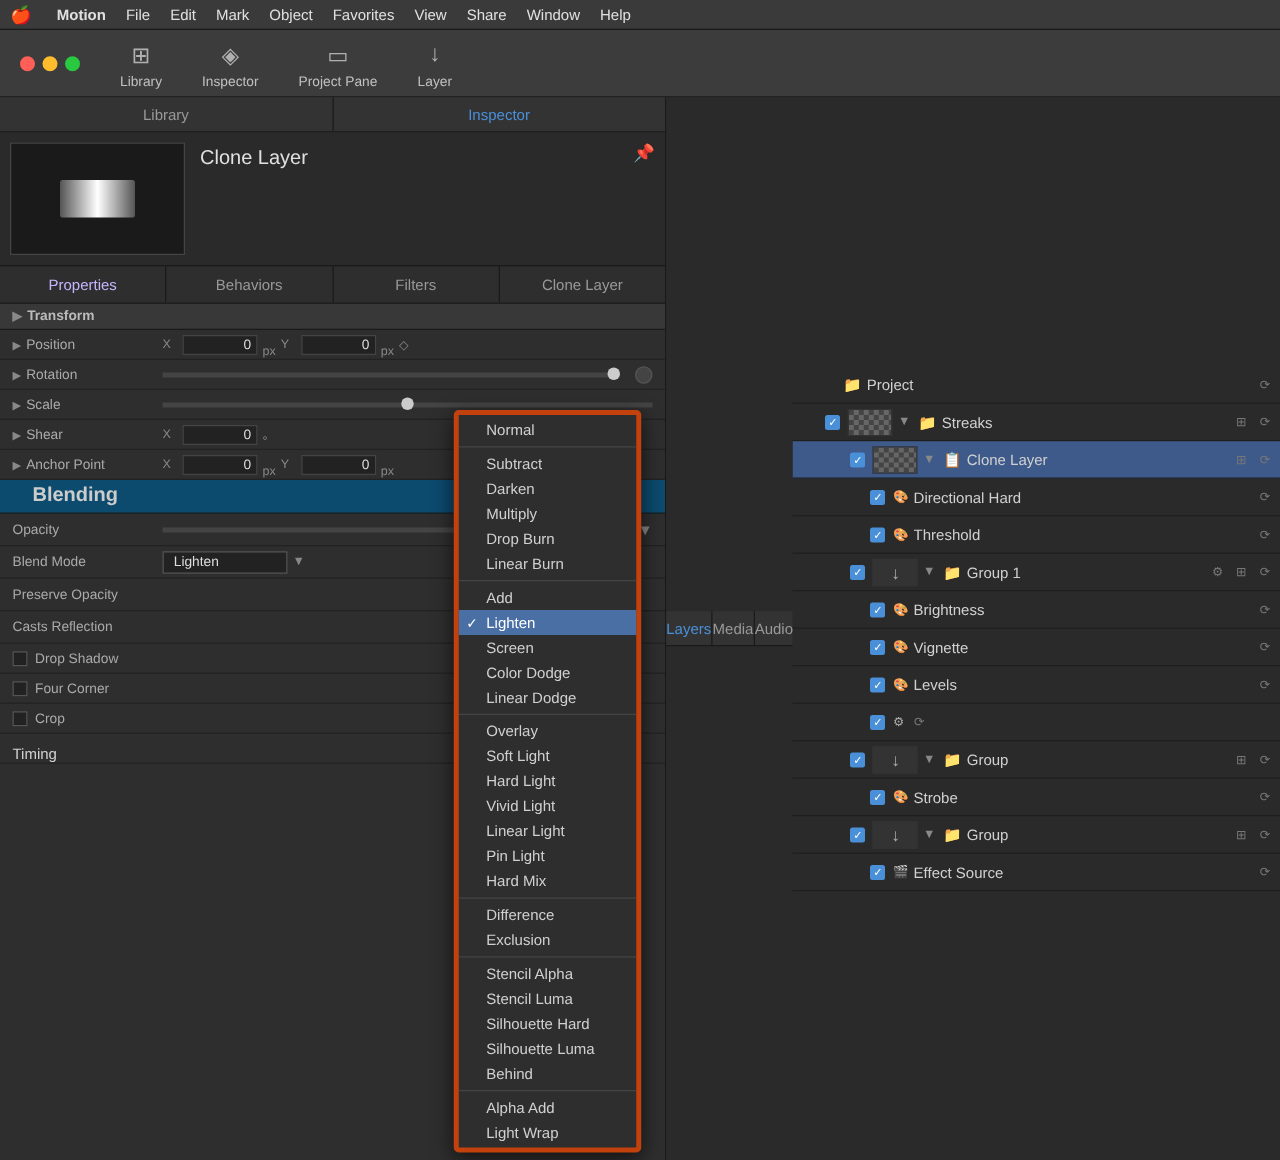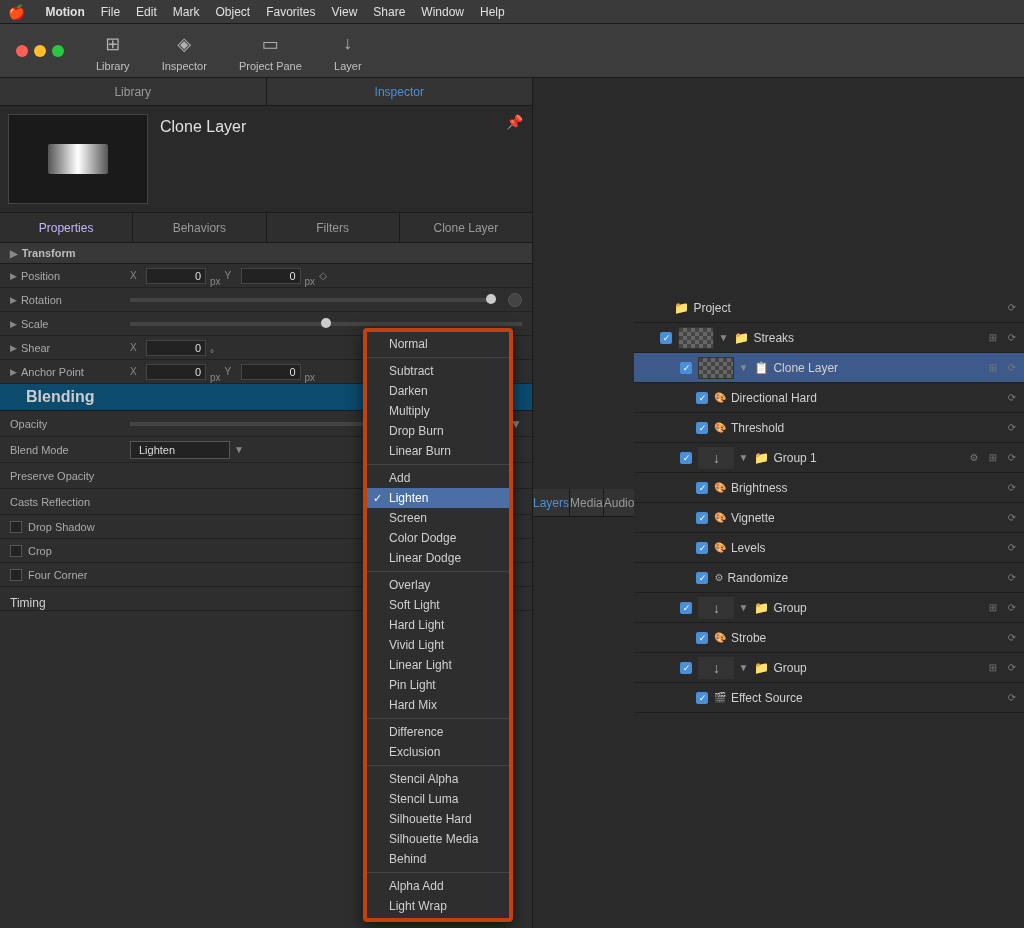--- a/index.html
+++ b/index.html
@@ -652,26 +652,26 @@
         <div class="blend-label">Casts Reflection</div>
       </div>
 
       <div class="checkbox-row">
         <div class="checkbox-box"></div>
         <span>Drop Shadow</span>
       </div>
 
       <div class="checkbox-row">
         <div class="checkbox-box"></div>
-        <span>Crop</span>
+        <span>Four Corner</span>
       </div>
 
       <div class="checkbox-row">
         <div class="checkbox-box"></div>
-        <span>Four Corner</span>
+        <span>Crop</span>
       </div>
 
       <div class="timing-row">
         <span>Timing</span>
       </div>
 
     </div>
 
     <div class="dropdown-overlay">
 
@@ -772,21 +772,21 @@
       <div class="dropdown-item">
         <span class="check"></span>
         <span>Stencil Luma</span>
       </div>
       <div class="dropdown-item">
         <span class="check"></span>
         <span>Silhouette Hard</span>
       </div>
       <div class="dropdown-item">
         <span class="check"></span>
-        <span>Silhouette Media</span>
+        <span>Silhouette Luma</span>
       </div>
       <div class="dropdown-item">
         <span class="check"></span>
         <span>Behind</span>
       </div>
       <div class="dropdown-divider"></div>
 
       <div class="dropdown-item">
         <span class="check"></span>
         <span>Alpha Add</span>
@@ -914,21 +914,20 @@
         <div class="layer-actions">
           <div class="layer-action-btn">⟳</div>
         </div>
       </div>
 
       <div class="layer-row indent-3">
         <div class="layer-check">
           <div class="check-mark">✓</div>
         </div>
         <div class="layer-icon" style="font-size:10px;">⚙</div>
-        <div class="layer-name">Randomize</div>
         <div class="layer-actions">
           <div class="layer-action-btn">⟳</div>
         </div>
       </div>
 
       <div class="layer-row indent-2">
         <div class="layer-check">
           <div class="check-mark">✓</div>
         </div>
         <div class="layer-thumb layer-thumb-arrow">↓</div>

